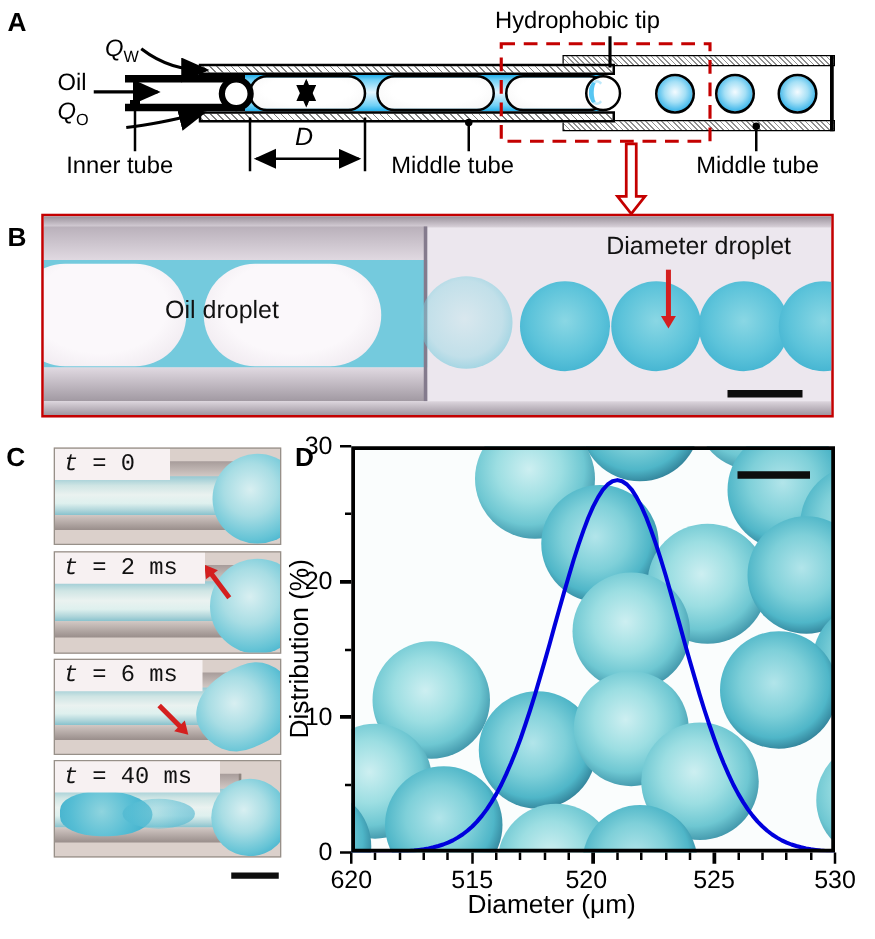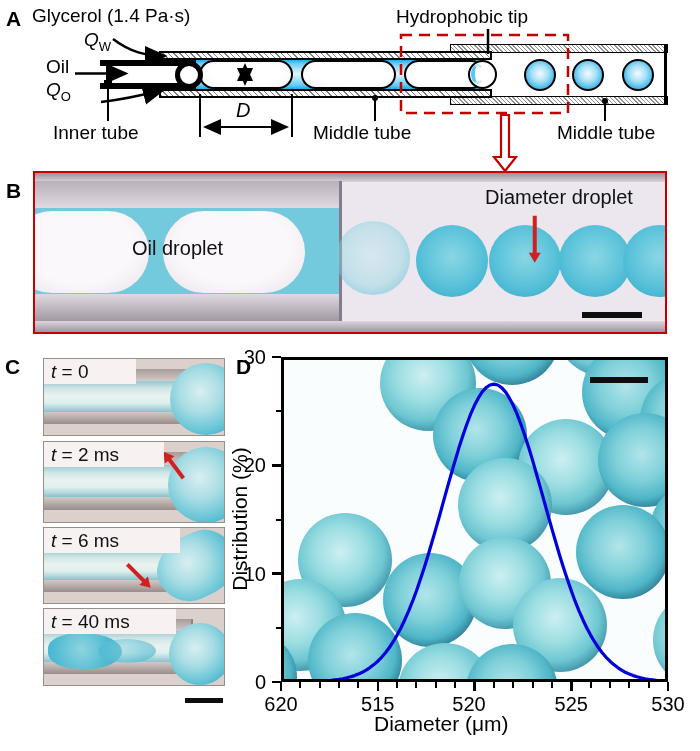--- a/index.html
+++ b/index.html
@@ -68,21 +68,21 @@
   .c-bore{position:absolute;left:0;top:22%;width:100%;height:56%;
     background:linear-gradient(to bottom,#96c8d2 0%,#cfe5e4 24%,#eaf2f0 48%,#def0ee 70%,#afd5da 88%,#87c2cd 100%);}
   .c-wallbot{position:absolute;left:0;top:78%;width:100%;height:22%;
     background:linear-gradient(to bottom,#d2c8c4,#998e8b);}
   .c-tube-edge{position:absolute;left:147px;top:0;width:2px;height:100%;background:#8f857f;}
   .c-droplet{position:absolute;border-radius:50%;
     background:radial-gradient(circle at 42% 40%,#d8eff1 0%,#a8dde4 35%,#66c4d6 66%,#39accb 86%,#2d9ab8 100%);}
   .c-blob{position:absolute;
     background:radial-gradient(circle at 45% 45%,#8fd4de 0%,#55bdd4 55%,#3aabc9 100%);}
   .c-band{position:absolute;left:0;top:0;height:25px;background:#f7f1f2;color:#111;
-    font-size:19px;line-height:25px;padding-left:7px;box-sizing:border-box;}
+    font-size:19px;line-height:25px;padding-left:7px;box-sizing:border-box;font-family:Liberation Mono, monospace;}
   .red-arrow{position:absolute;width:24px;height:3.5px;background:#d41f1f;}
   .red-arrow::after{content:"";position:absolute;right:-9px;top:-4.5px;width:0;height:0;
     border-left:10px solid #d41f1f;border-top:6px solid transparent;border-bottom:6px solid transparent;}
   .scalebar{position:absolute;background:#0d0d0d;}
 
   
   .d-plot{position:absolute;left:281px;top:357px;width:387px;height:325px;background:#fafdfd;overflow:hidden;}
   .d-frame{position:absolute;left:281px;top:357px;width:387px;height:325px;
     box-shadow:inset 0 0 0 3px #000;pointer-events:none;z-index:6;}
   .dd{position:absolute;border-radius:50%;}
@@ -91,21 +91,20 @@
   .tick{position:absolute;background:#000;}
   .tickLabel{position:absolute;font-size:20px;line-height:1;color:#000;}
   .axisTitle{position:absolute;font-size:21px;color:#000;white-space:nowrap;}
 </style>
 </head>
 <body>
 
 <div class="page" id="page">
 
   <div class="plabel" style="left:6px;top:8px">A</div>
-  <div class="atext" style="left:32px;top:6px">Glycerol (1.4 Pa·s)</div>
   <div class="atext it" style="left:84px;top:30px"><span>Q</span><sub>W</sub></div>
   <div class="atext" style="left:46px;top:57px">Oil</div>
   <div class="atext it" style="left:46px;top:80px"><span>Q</span><sub>O</sub></div>
   <div class="atext" style="left:396px;top:7px">Hydrophobic tip</div>
   <div class="atext" style="left:53px;top:123px">Inner tube</div>
   <div class="atext" style="left:313px;top:123px">Middle tube</div>
   <div class="atext" style="left:557px;top:123px">Middle tube</div>
 
   <div class="a-outer-int" style="left:452px;top:52px;width:213px;height:45px"></div>
   <div class="hatchO" style="left:450px;top:44px;width:218px;height:9px"></div>
@@ -220,21 +219,21 @@
 
   <div class="c-frame" style="top:527px;height:77px">
     <div class="c-tube">
         <div class="c-walltop"></div>
         <div class="c-bore"></div>
         <div class="c-wallbot"></div>
         <div class="c-tube-edge"></div>
       </div>
     <div class="c-droplet" style="left:112px;top:6px;width:80px;height:64px;border-radius:62% 42% 58% 46%/55% 52% 46% 60%;transform:rotate(-24deg)"></div>
     <div class="red-arrow" style="left:80px;top:43px;transform:rotate(45deg)"></div>
-    <div class="c-band" style="width:136px"><span class="it">t</span><span> = 6 ms</span></div>
+    <div class="c-band" style="width:118px"><span class="it">t</span><span> = 6 ms</span></div>
   </div>
 
   <div class="c-frame" style="top:608px;height:78px">
     <div class="c-tube">
         <div class="c-walltop"></div>
         <div class="c-bore"></div>
         <div class="c-wallbot"></div>
         <div class="c-tube-edge"></div>
       </div>
     <div class="c-blob" style="left:4px;top:24px;width:74px;height:36px;border-radius:48% 60% 55% 50%"></div>

